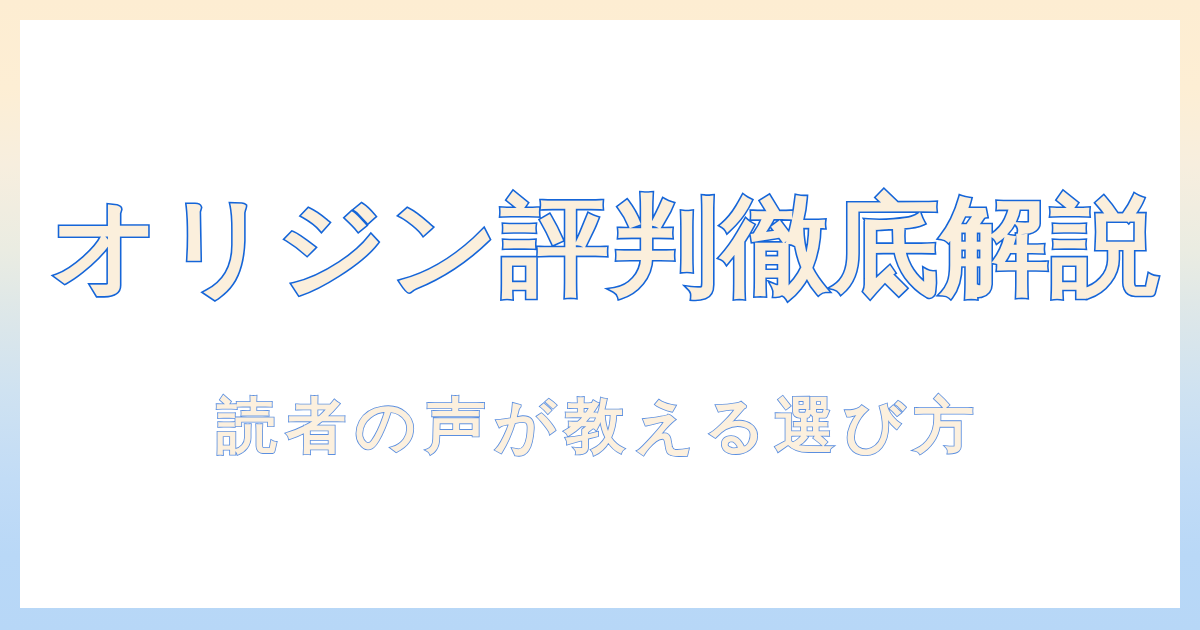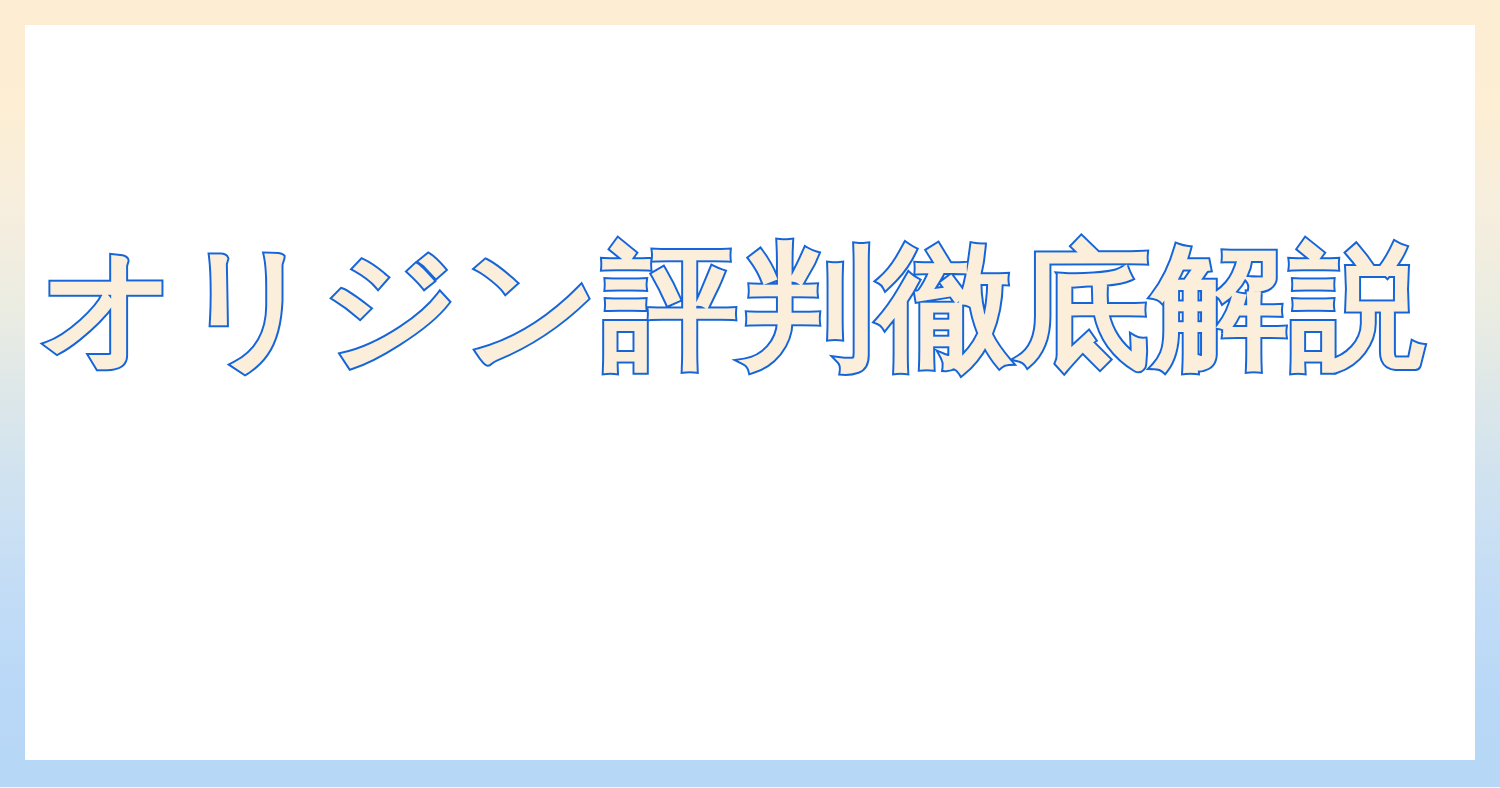--- a/index.html
+++ b/index.html
@@ -47,21 +47,21 @@
     top: 0;
     bottom: 0;
   }
 
   
   .title-wrap {
     position: absolute;
     left: 0;
     right: 0;
     top: 168px;
-    text-align: left;
+    text-align: center;
     line-height: 1;
     padding-left: 12px;
   }
 
   .title-text {
     display: inline-block;
     font-family: "DejaVu Sans", "Liberation Sans", sans-serif;
     font-weight: 700;
     font-size: 108px;
     letter-spacing: 2px;
@@ -103,16 +103,19 @@
   <div id="frame-border"></div>
 
   <div id="stage">
 
     <div id="headline-block">
 
       <div class="title-wrap">
         <span class="title-text">オリジン評判徹底解説</span>
       </div>
 
+      <div class="subtitle-wrap">
+        <span class="subtitle-text">読者の声が教える選び方</span>
+      </div>
 
     </div>
   </div>
 </div>
 
 </body></html>

